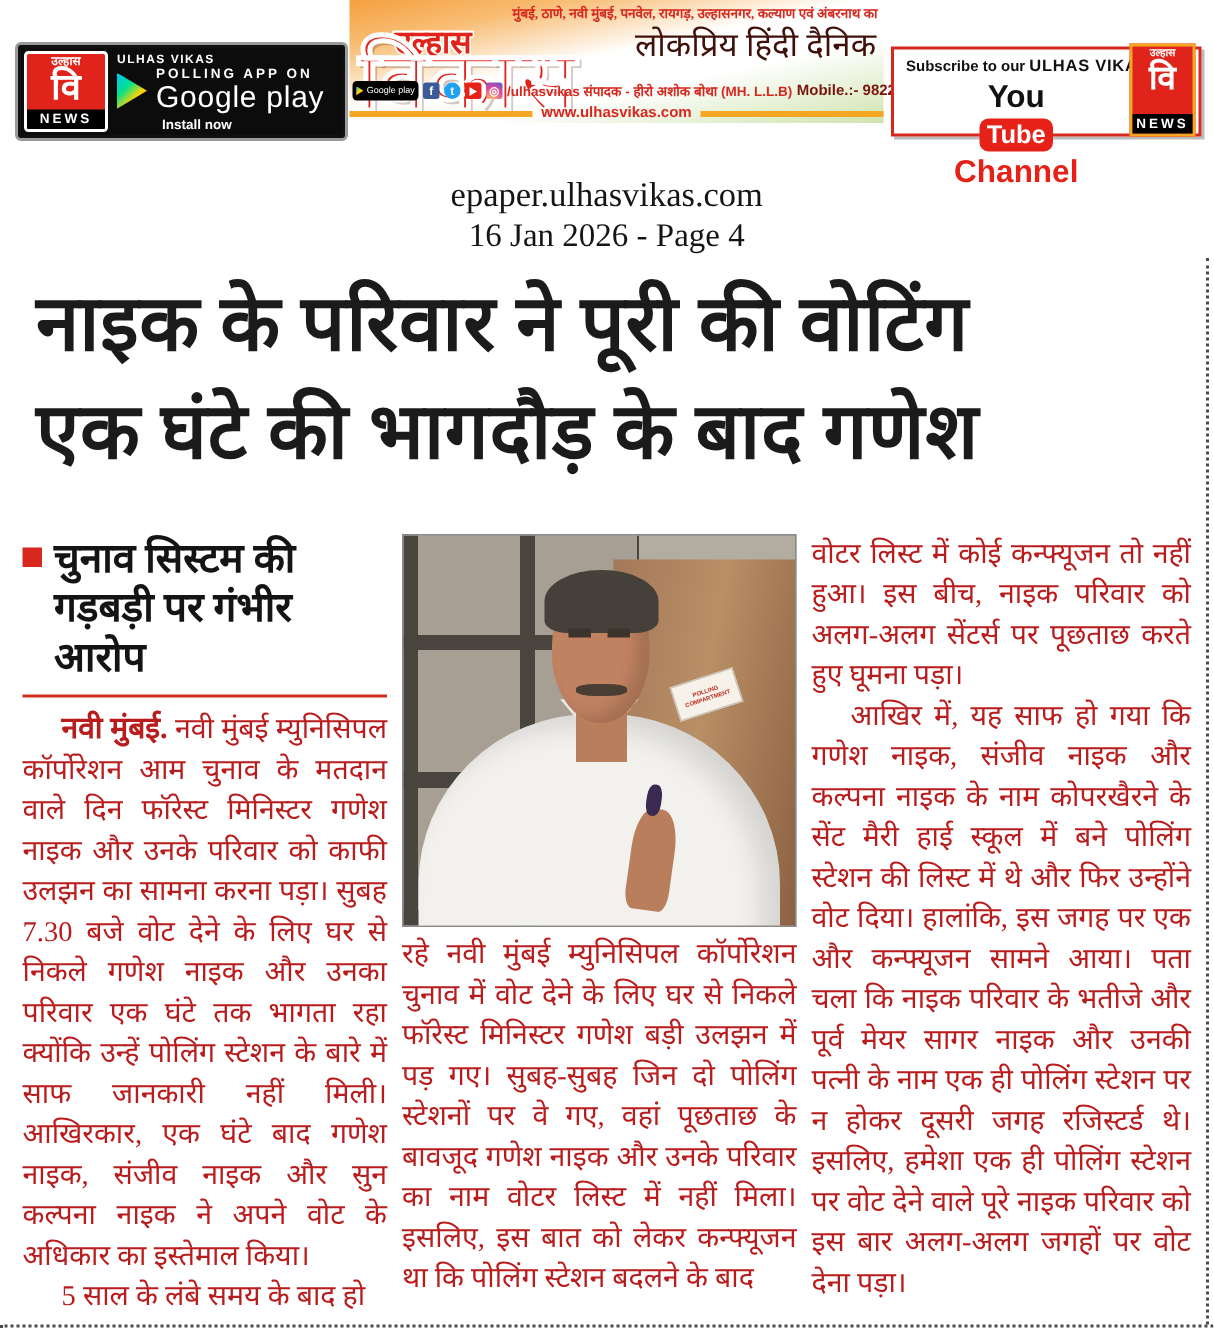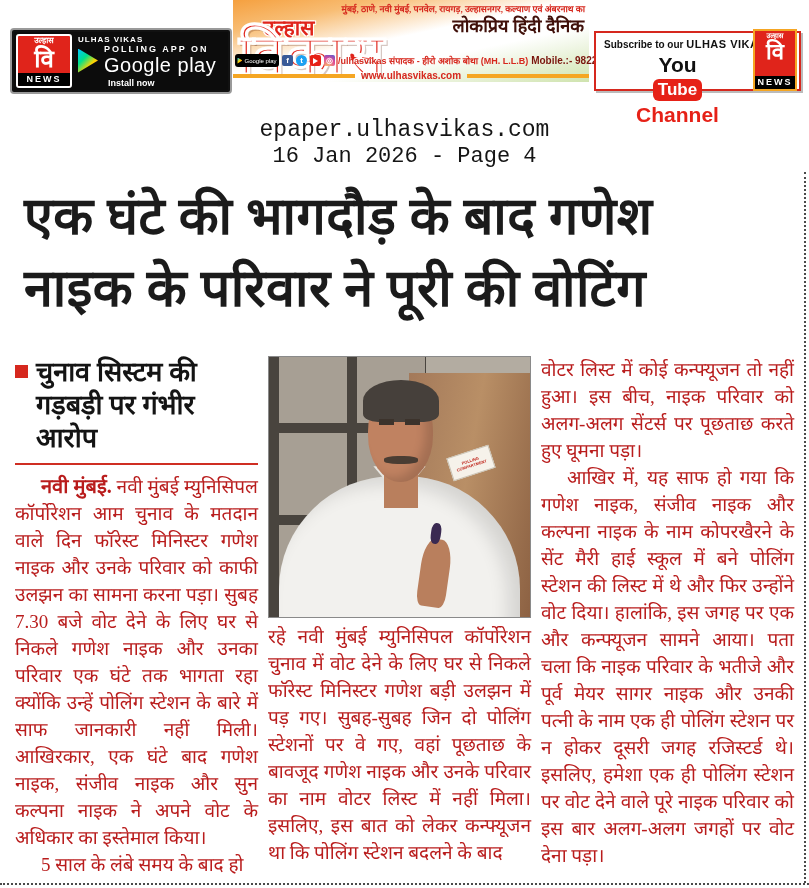--- a/index.html
+++ b/index.html
@@ -26,21 +26,21 @@
                  background:linear-gradient(135deg,#00c4ff 0%,#00e18c 35%,#ffd500 65%,#ff3a44 100%);
                  clip-path:polygon(0 0,100% 50%,0 100%); flex:none; }
   .app-lines .l1 { font-size:9px; font-weight:bold; letter-spacing:2px; }
   .app-lines .l2 { font-size:20px; letter-spacing:0.5px; }
   .app-install { font-size:9px; font-weight:bold; margin:1px 0 0 30px; }
 
   
   .masthead { position:absolute; left:233px; top:0; width:356px; height:82px;
               background:linear-gradient(168deg,#f5a03f 0%,#f8bd74 20%,#ffffff 46%,#ffffff 64%,#cfe3ae 100%); }
   .coverage { position:absolute; top:2px; right:4px; font-size:9px; font-weight:bold; color:#d6281e; white-space:nowrap; }
-  .tagline  { position:absolute; top:13px; right:5px; font-size:18px; font-weight:700; color:#40100a;margin-left:15px; }
+  .tagline  { position:absolute; top:13px; right:5px; font-size:22px; font-weight:400; color:#40100a;margin-left:15px; }
   .logo-small { position:absolute; left:30px; top:13px; font-size:21px; font-weight:900; color:#e0241b;
                 text-shadow:-1px -1px 0 #fff,1px -1px 0 #fff,-1px 1px 0 #fff,1px 1px 0 #fff; }
   .logo-big { position:absolute; left:6px; top:26px; width:344px; text-align:left;
               font-size:56px; font-weight:900; color:#e0241b; line-height:58px; letter-spacing:2px;
               -webkit-text-stroke:1.5px #fff; text-shadow:2px 2px 0 rgba(90,30,10,.25); }
   .mast-bottom { position:absolute; left:2px; right:2px; bottom:14px; height:15px;
                  display:flex; align-items:center; gap:3px; font-family:"Liberation Sans",sans-serif; }
   .gp-mini { width:44px; height:13px; background:#000; border-radius:3px; color:#fff;
              font-size:6px; display:flex; align-items:center; justify-content:center; gap:2px; flex:none; }
   .gp-mini .tri { width:5px; height:6px; background:linear-gradient(135deg,#00c4ff,#ffd500,#ff3a44);
@@ -70,21 +70,21 @@
   .yt-channel { font-size:21px; font-weight:900; color:#e62117; }
   .sub-logo { position:absolute; right:2px; top:-4px; width:44px; height:62px; background:#e0241b;
               border:2px solid #f5a623; display:flex; flex-direction:column; }
   .sub-logo .uv-top { color:#fff; font-size:7px; font-weight:bold; text-align:center; line-height:9px; }
   .sub-logo .uv-letter { color:#fff; font-size:22px; font-weight:900; text-align:center; flex:1; line-height:24px; }
   .sub-logo .uv-news { background:#000; color:#fff; font-size:9px; font-weight:bold; letter-spacing:2px;
                        text-align:center; line-height:13px; font-family:"Liberation Sans",sans-serif; }
 
   
   .meta { position:absolute; top:117px; left:0; width:809px; text-align:center;
-          font-family:Liberation Mono, monospace; color:#151515; }
+          font-family:Liberation Serif, serif; color:#151515; }
   .meta .url  { font-size:23px; }
   .meta .date { font-size:22px; margin-top:1px; }
 
   
   .headline { position:absolute; top:181px; left:24px; right:20px; color:#1b1b1b;
               font-weight:900; font-size:52px; line-height:72px; letter-spacing:0.5px; }
 
   
   .article { position:absolute; top:356px; left:15px; width:779px; bottom:10px;
              display:grid; grid-template-columns:243px 263px auto; column-gap:10px; }
@@ -198,22 +198,22 @@
     </div>
   </div>
 </div>
 
 <div class="meta">
   <div class="url">epaper.ulhasvikas.com</div>
   <div class="date">16 Jan 2026 - Page 4</div>
 </div>
 
 <div class="headline">
+  <div>नाइक के परिवार ने पूरी की वोटिंग</div>
   <div>एक घंटे की भागदौड़ के बाद गणेश</div>
-  <div>नाइक के परिवार ने पूरी की वोटिंग</div>
 </div>
 
 <div class="article">
 
   <div class="col">
     <div class="subhead-wrap">
       <span class="bullet"></span>
       <span class="subhead">चुनाव सिस्टम की गड़बड़ी पर गंभीर आरोप</span>
     </div>
     <div class="bodytext">

